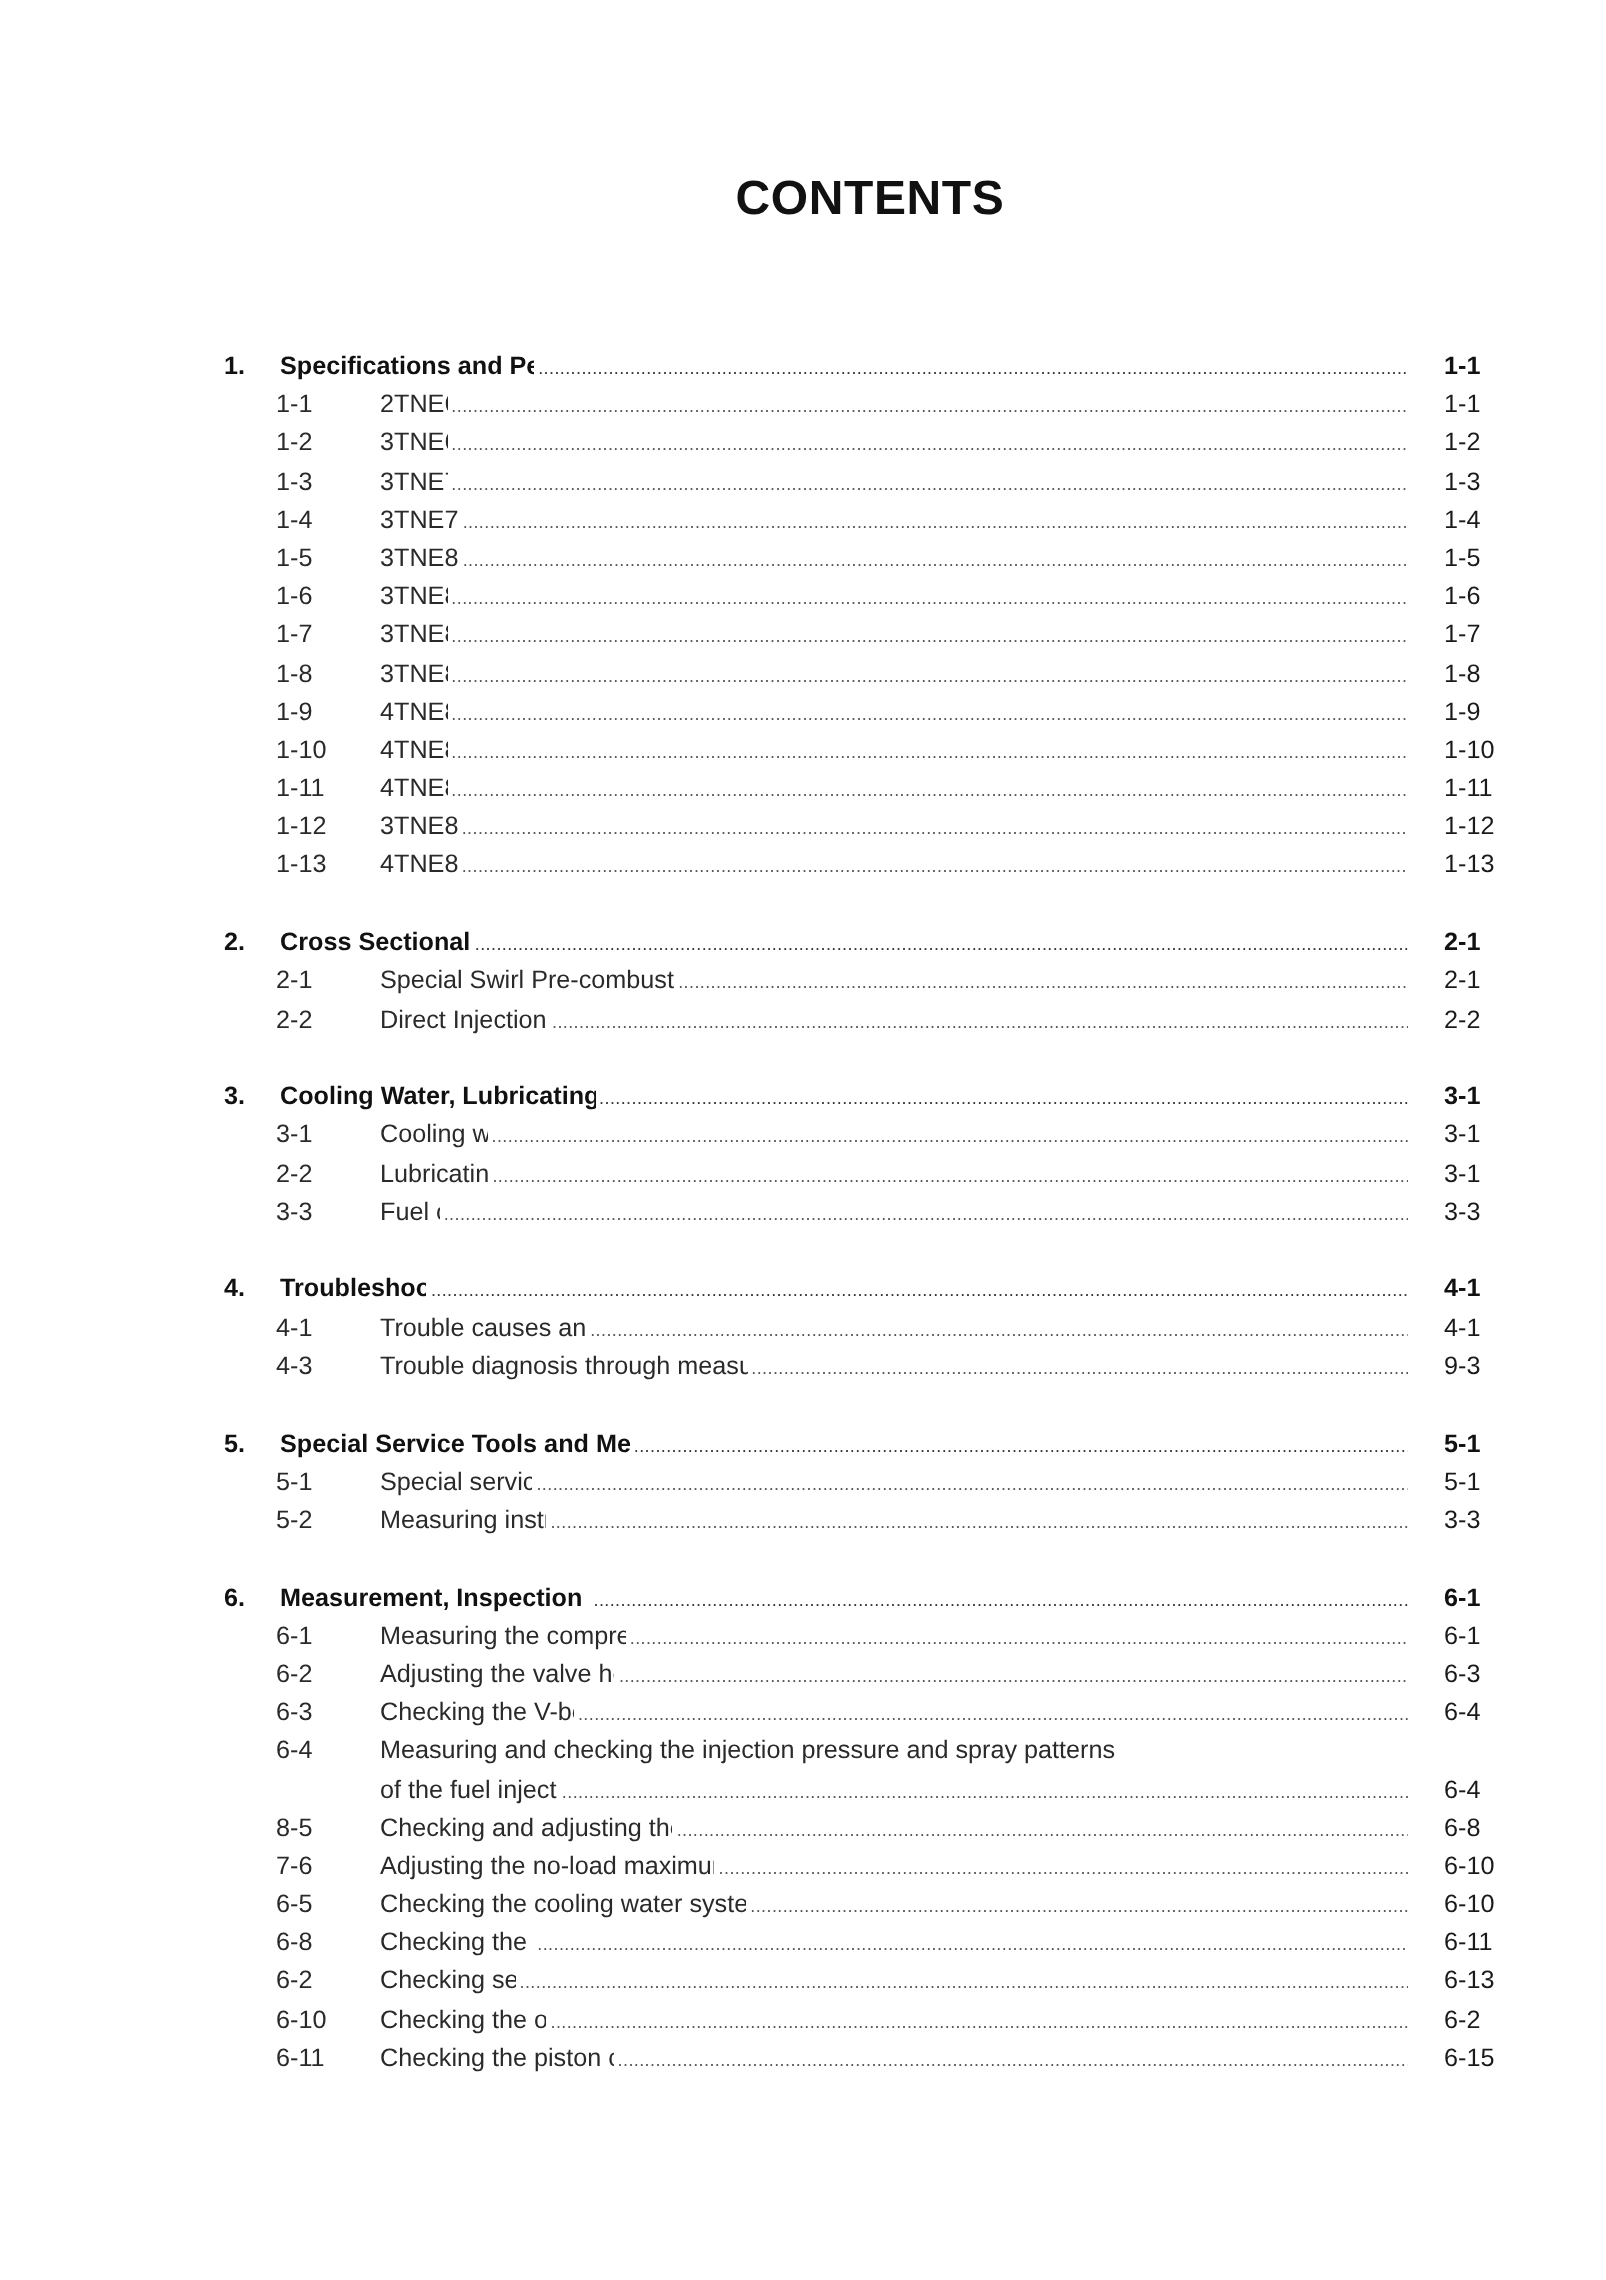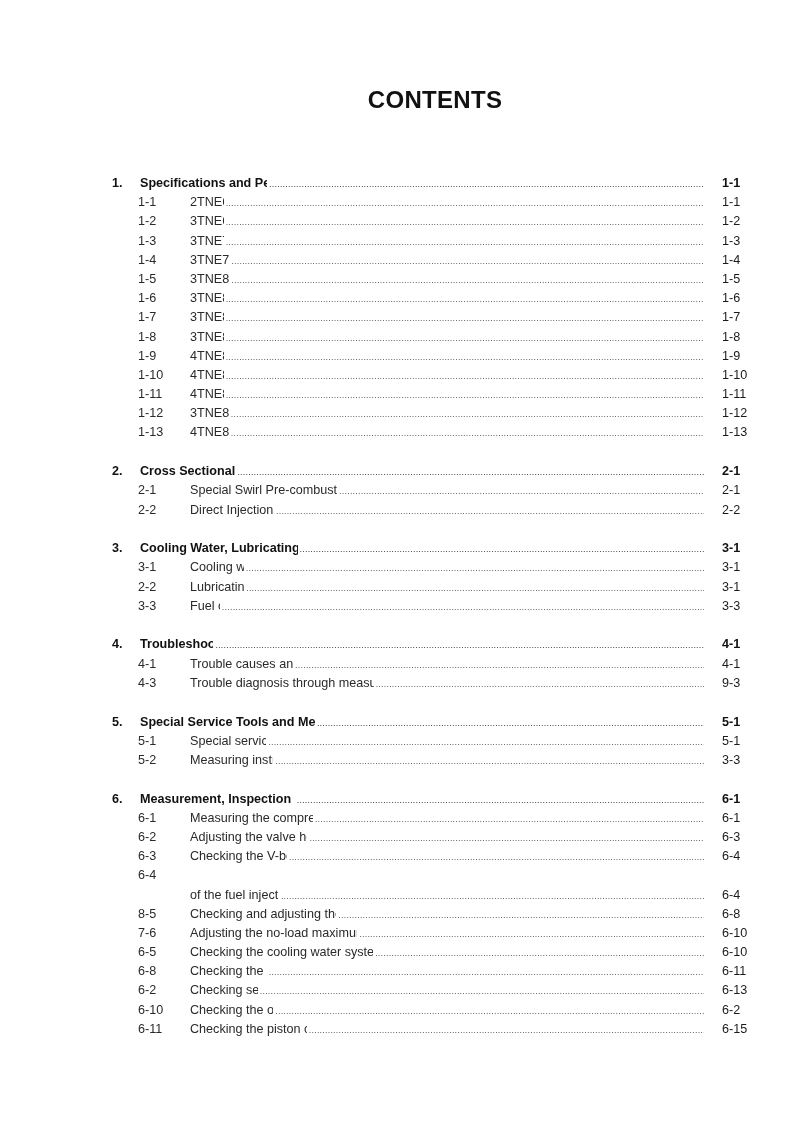--- a/index.html
+++ b/index.html
@@ -219,20 +219,21 @@
         <span class="page">6-3</span>
       </div>
       <div class="row sub">
         <span class="snum">6-3</span>
         <span class="text">Checking the V-belt tension</span>
         <span class="dots"></span>
         <span class="page">6-4</span>
       </div>
       <div class="row sub nodots">
         <span class="snum">6-4</span>
+        <span class="text">Measuring and checking the injection pressure and spray patterns</span>
         <span class="dots"></span>
         <span class="page"></span>
       </div>
       <div class="row sub cont">
         <span class="snum"></span>
         <span class="text">of the fuel injection valve</span>
         <span class="dots"></span>
         <span class="page">6-4</span>
       </div>
       <div class="row sub">

